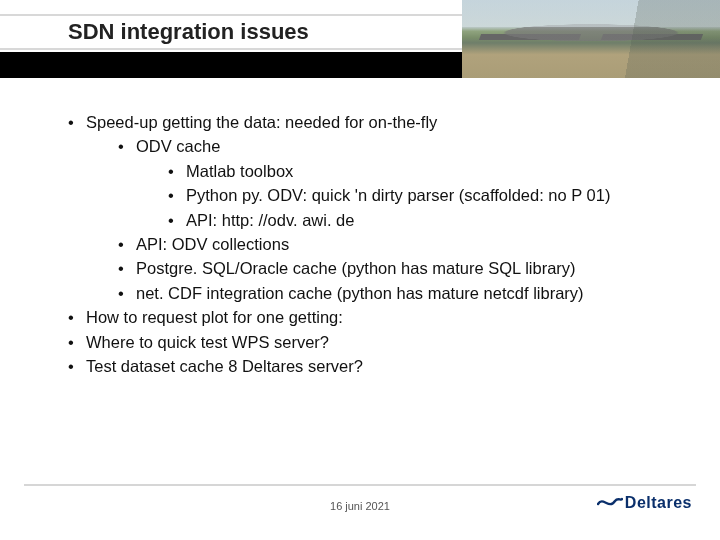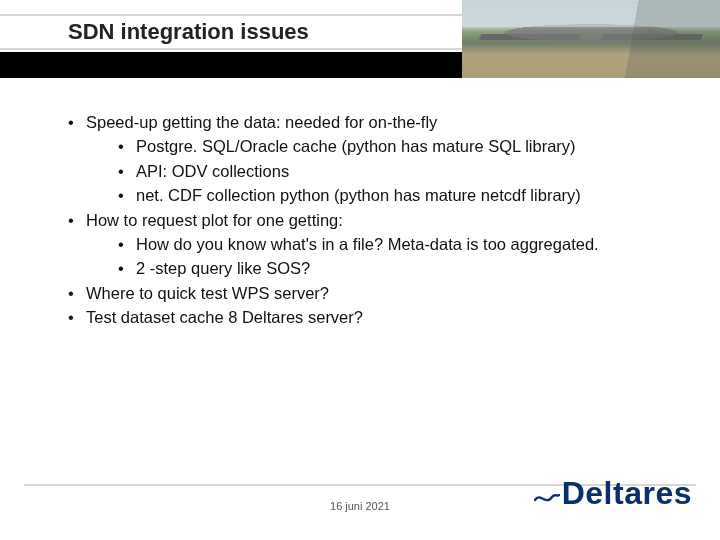--- a/index.html
+++ b/index.html
@@ -42,21 +42,21 @@
   .body { position: absolute; left: 64px; top: 110px; right: 30px; color: #111; }
   ul { list-style: none; }
   li { position: relative; padding-left: 22px; font-size: 16.5px; line-height: 1.48; }
   li::before { content: "•"; position: absolute; left: 4px; top: 0; }
   ul ul { margin-left: 28px; }
   ul ul ul { margin-left: 28px; }
 
   
   .footer-line { position: absolute; left: 24px; right: 24px; bottom: 54px; height: 2px; background: #d6d6d6; }
   .footer-date { position: absolute; bottom: 28px; left: 0; width: 100%; text-align: center; font-size: 11px; color: #555; }
-  .logo { position: absolute; right: 28px; bottom: 28px; font-size: 32px; font-weight: bold; color: #0a2f6b; letter-spacing: 0.5px; }
+  .logo { position: absolute; right: 28px; bottom: 28px; font-size: 16px; font-weight: bold; color: #0a2f6b; letter-spacing: 0.5px; }
   .logo .wave { display:inline-block; width:26px; height:18px; position:relative; margin-right:2px; vertical-align: -2px; }
   .logo .wave svg { width:26px; height:18px; }
 </style>
 </head>
 <body>
 
 <div class="slide">
 
   <div class="header">
     <div class="black-strip"></div>
@@ -66,30 +66,33 @@
     <div class="photo">
       <div class="span1"></div>
         <div class="span2"></div>
     </div>
   </div>
 
   <div class="body">
     <ul>
       <li><span>Speed-up getting the data: needed for on-the-fly</span>
         <ul>
+          <li><span>ODV cache</span>
+            <ul>
+              <li><span>Matlab toolbox</span></li>
+              <li><span>Python py. ODV: quick 'n dirty parser (scaffolded: no P 01)</span></li>
+              <li><span>API: http: //odv. awi. de</span></li>
+            </ul>
+          </li>
+          <li><span>API: ODV collections</span></li>
           <li><span>Postgre. SQL/Oracle cache (python has mature SQL library)</span></li>
-          <li><span>API: ODV collections</span></li>
-          <li><span>net. CDF collection python (python has mature netcdf library)</span></li>
+          <li><span>net. CDF integration cache (python has mature netcdf library)</span></li>
         </ul>
       </li>
       <li><span>How to request plot for one getting:</span>
-        <ul>
-          <li><span>How do you know what's in a file? Meta-data is too aggregated.</span></li>
-          <li><span>2 -step query like SOS?</span></li>
-        </ul>
       </li>
       <li><span>Where to quick test WPS server?</span></li>
       <li><span>Test dataset cache 8 Deltares server?</span></li>
     </ul>
   </div>
 
   <div class="footer-line"></div>
   <div class="footer-date">16 juni 2021</div>
   <div class="logo">
     <span class="wave">

